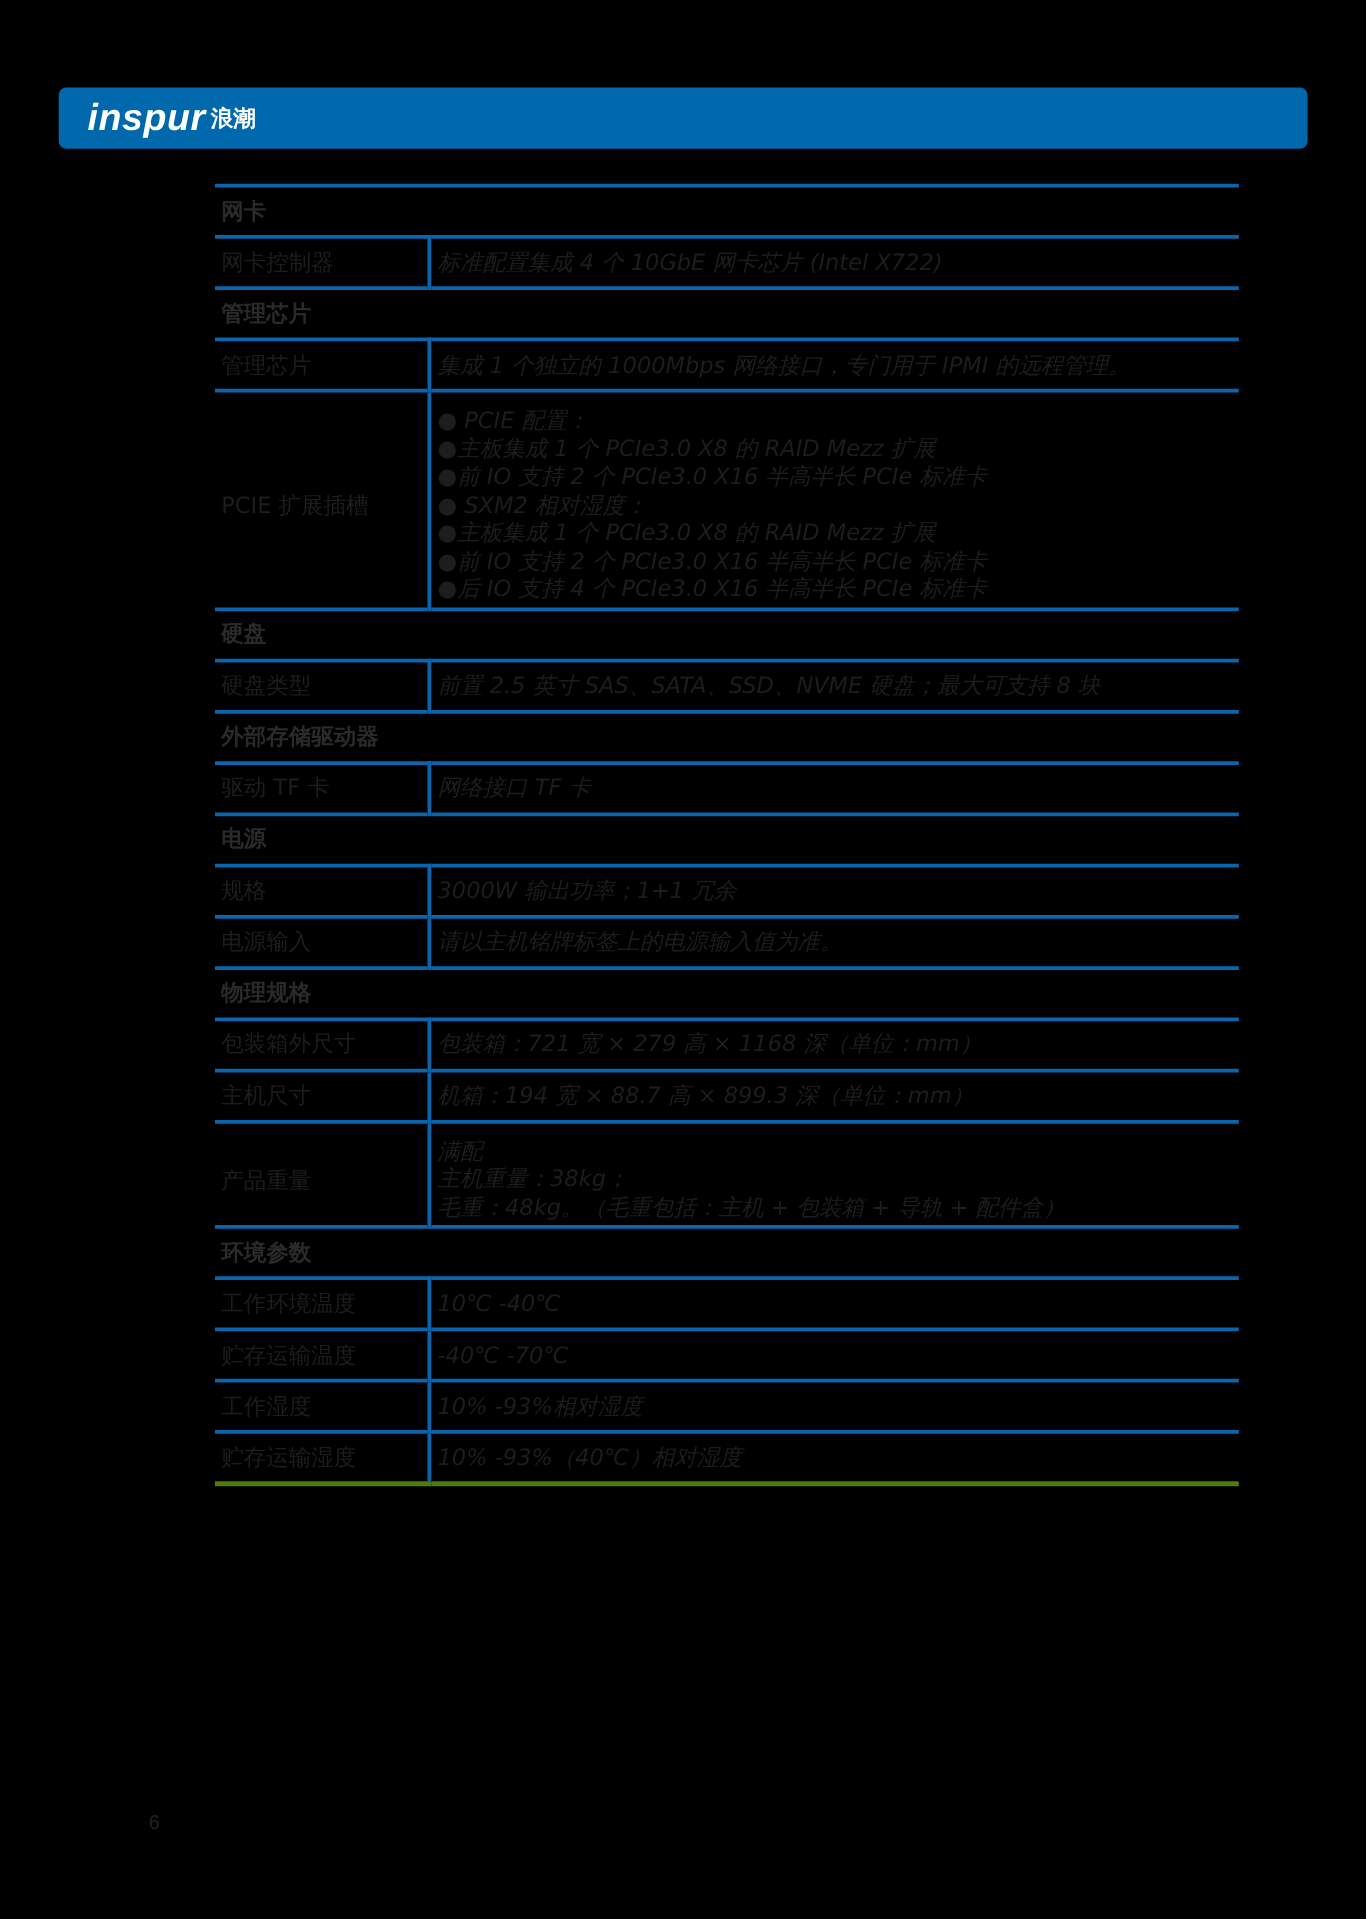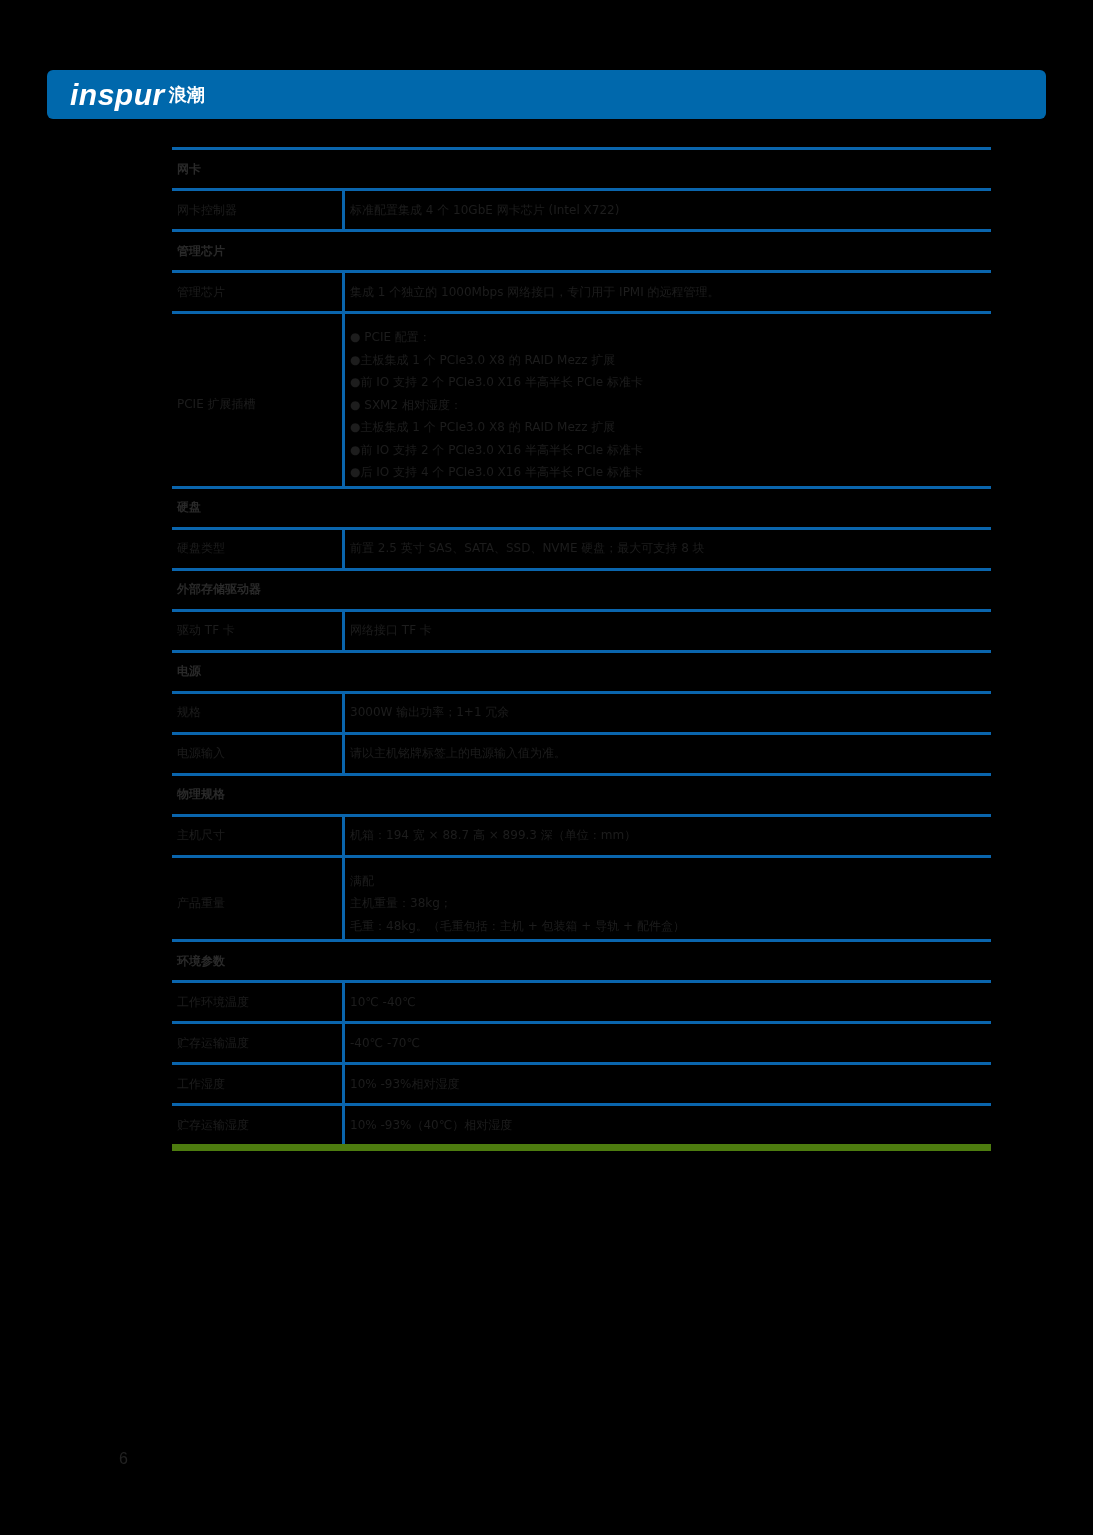--- a/index.html
+++ b/index.html
@@ -20,27 +20,27 @@
     font-size:30px; letter-spacing:0.5px;
   }
   .logo-cn { font-size:18px; font-weight:bold; margin-left:4px; }
   .spec-table {
     position:absolute; left:172px; top:147px; width:819px;
     border-collapse:collapse;
   }
   .spec-table td {
     border-top:3px solid #0a65ad;
     padding:0 5px;
-    font-size:12px; color:#1d1d1d; vertical-align:middle;
+    font-size:18px; color:#1d1d1d; vertical-align:middle;
     height:38px; line-height:19px;
   }
-  .spec-table tr:last-child td { border-bottom:7px solid #4d7c0f; }
+  .spec-table tr:last-child td { border-bottom:4px solid #4d7c0f; }
   .section td { font-weight:bold; color:#2a2a2a; }
   .label-cell { width:160px; color:#1a1a1a; border-right:3px solid #0a65ad; }
-  .value-cell { color:#1a1a1a; }
+  .value-cell { color:#1a1a1a;font-style:italic; }
   .multi td { height:auto; padding-top:12px; padding-bottom:2px; }
   .multi .line { display:block; line-height:22.5px; }
   .page-num {
     position:absolute; left:119px; top:1450px; font-size:16px; color:#222222;
     font-family:"Liberation Sans", sans-serif;
   }
 </style>
 </head>
 <body>
 
@@ -106,20 +106,24 @@
     </tr>
     <tr>
       <td class="label-cell">电源输入</td>
       <td class="value-cell">请以主机铭牌标签上的电源输入值为准。</td>
     </tr>
 
     <tr class="section">
       <td colspan="2">物理规格</td>
     </tr>
     <tr>
+      <td class="label-cell">包装箱外尺寸</td>
+      <td class="value-cell">包装箱：721 宽 × 279 高 × 1168 深（单位：mm）</td>
+    </tr>
+    <tr>
       <td class="label-cell">主机尺寸</td>
       <td class="value-cell">机箱：194 宽 × 88.7 高 × 899.3 深（单位：mm）</td>
     </tr>
     <tr class="multi">
       <td class="label-cell">产品重量</td>
       <td class="value-cell">
         <span class="line">满配</span>
         <span class="line">主机重量：38kg；</span>
         <span class="line">毛重：48kg。（毛重包括：主机 + 包装箱 + 导轨 + 配件盒）</span>
       </td>

